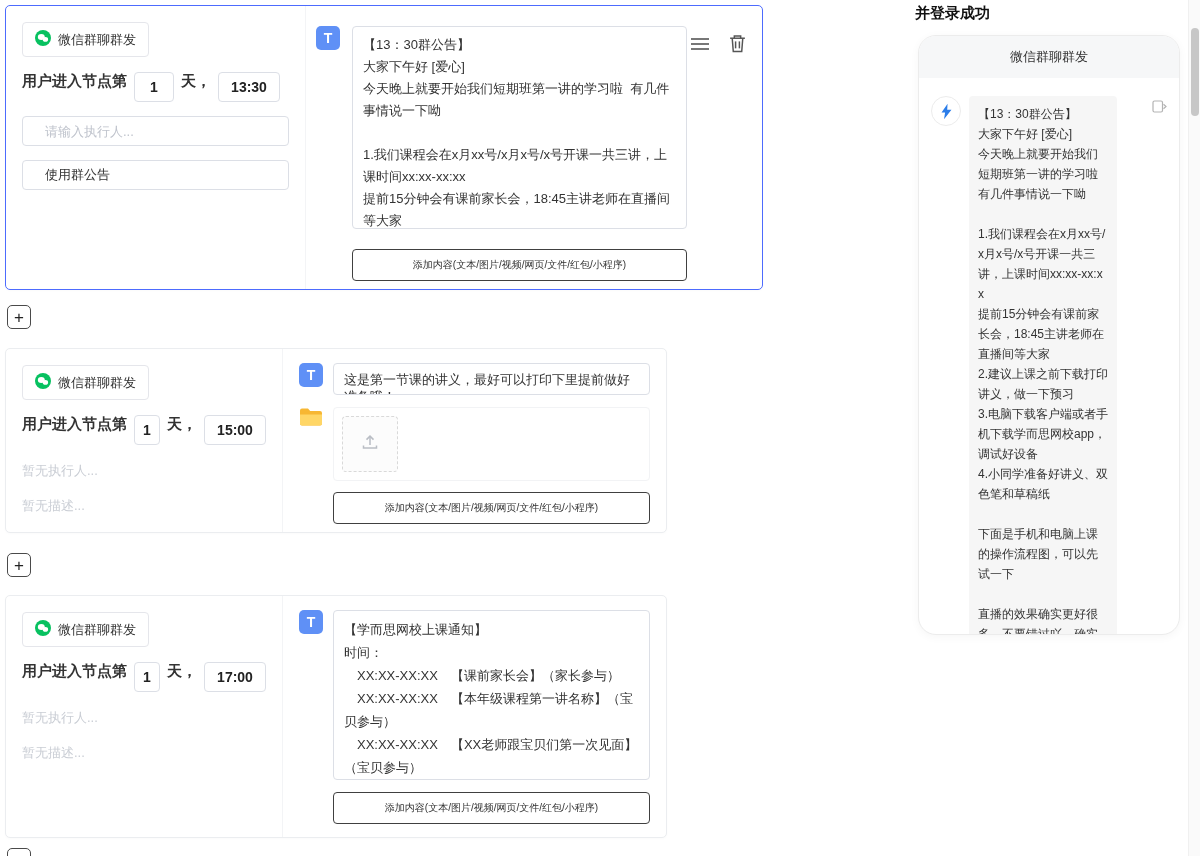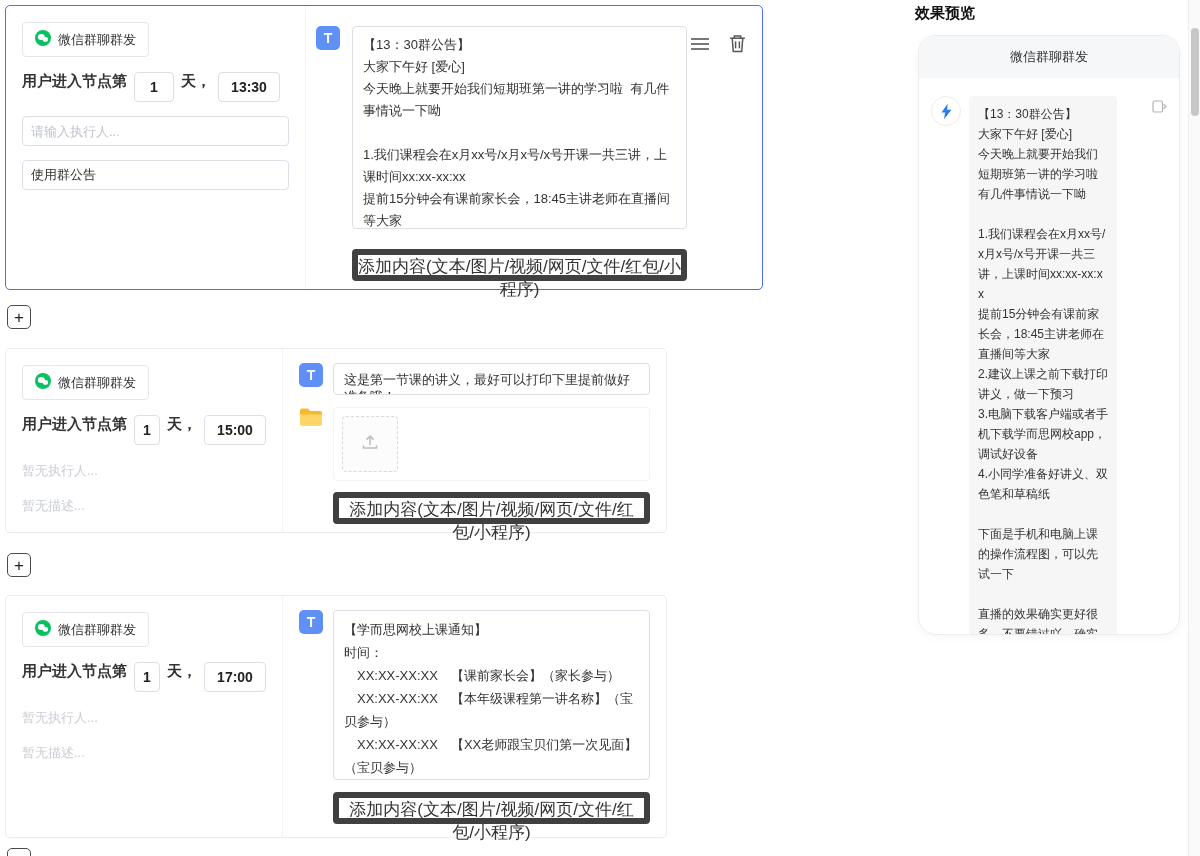--- a/index.html
+++ b/index.html
@@ -23,21 +23,21 @@
   .pane-left { flex:0 0 300px; padding:16px; border-right:1px solid #f3f4f6; }
   .c2 .pane-left, .c3 .pane-left { flex:0 0 262px; }
   .badge { display:inline-flex; align-items:center; gap:7px; border:1px solid #e5e6eb; border-radius:4px;
     padding:7px 12px; font-size:13px; color:#333; background:#fff; }
   .node-row { display:flex; margin-top:15px; font-size:15px; font-weight:700; gap:7px; white-space:nowrap; }
   .mini-input { height:30px; border:1px solid #dcdfe6; border-radius:4px; text-align:center;
     font-weight:700; font-size:14px; color:#222; font-family:inherit; }
   .day-input { width:40px; }
   .c2 .day-input, .c3 .day-input { width:26px; }
   .time-input { width:62px; }
-  .field { width:100%; height:30px; border:1px solid #dcdfe6; border-radius:4px; padding:0 8px;
+  .field { width:100%; height:30px; border:1px solid #dcdfe6; border-radius:4px; padding:0 22px;
     font-size:13px; margin-top:14px; color:#333; font-family:inherit; }
   .field::placeholder { color:#bfc3cc; }
   .empty-text { color:#c9cdd4; font-size:13px; margin-top:17px; }
 
   .pane-right { flex:1; position:relative; display:flex; flex-direction:column; padding:20px 16px 10px 10px; }
   .c2 .pane-right, .c3 .pane-right { padding:14px 16px 4px 16px; }
   .content-row { display:flex; align-items:flex-start; gap:12px; }
   .c2 .content-row, .c3 .content-row { gap:10px; }
   .ticon { width:24px; height:24px; border-radius:5px; background:#5f90f6; color:#fff; font-weight:700;
     font-size:14px; display:flex; align-items:center; justify-content:center; flex:none; }
@@ -51,22 +51,22 @@
 
   .upload-row { display:flex; align-items:flex-start; gap:10px; margin-top:12px; }
   .upload-box { flex:1; border:1px solid #f2f3f5; border-radius:4px; padding:8px; display:flex; gap:14px; height:74px; }
   .drop-zone { width:56px; height:56px; border:1px dashed #d9d9d9; border-radius:4px; background:#fcfcfc;
     display:flex; align-items:center; justify-content:center; cursor:pointer; }
   .upload-hint { color:#bfc3cc; font-size:13px; margin-top:6px; display:flex; align-items:center; gap:4px; }
   .help-circle { width:14px; height:14px; border:1px solid #bfc3cc; border-radius:50%; font-size:10px;
     line-height:12px; text-align:center; color:#bfc3cc; display:inline-block; }
 
   .add-row { display:flex; }
-  .add-btn { height:32px; border:6px solid #404040; border-radius:4px; background:#fff; color:#333;
-    font-size:17px; cursor:pointer; font-family:inherit; }
+  .add-btn { height:32px; border:1px solid #404040; border-radius:4px; background:#fff; color:#333;
+    font-size:10px; cursor:pointer; font-family:inherit; }
   .selected .add-btn { margin:20px 0 0 36px; width:335px; }
   .c2 .add-btn { margin:11px 0 0 34px; flex:1; }
   .c3 .add-btn { margin:12px 0 0 34px; flex:1; }
 
   
   .preview-title { position:absolute; left:915px; top:4px; font-size:15px; font-weight:700; color:#111; }
   .phone { position:absolute; left:918px; top:35px; width:262px; height:600px; background:#fff;
     border:1px solid #ececec; border-radius:18px; overflow:hidden; box-shadow:0 2px 10px rgba(0,0,0,0.04); }
   .phone-header { height:42px; background:#f6f7f8; display:flex; align-items:center; justify-content:center;
     font-size:13px; color:#333; }
@@ -238,21 +238,21 @@
         <div class="add-row">
           <button class="add-btn">添加内容(文本/图片/视频/网页/文件/红包/小程序)</button>
         </div>
       </div>
     </div>
 
     <button class="plus-btn p3">+</button>
 
   </div>
 
-  <div class="preview-title">效果预览</div>
+  <div class="preview-title">并登录成功</div>
   <div class="phone">
     <div class="phone-header">微信群聊群发</div>
     <div class="phone-body">
       <div class="avatar">
         <svg width="17" height="17" viewBox="0 0 24 24">
             <path d="M13.5 1L5 13.5h5L8.5 23 19 9.5h-6z" fill="#2b7de9"></path>
           </svg>
       </div>
       <div class="bubble">【13：30群公告】
 大家下午好 [爱心]

